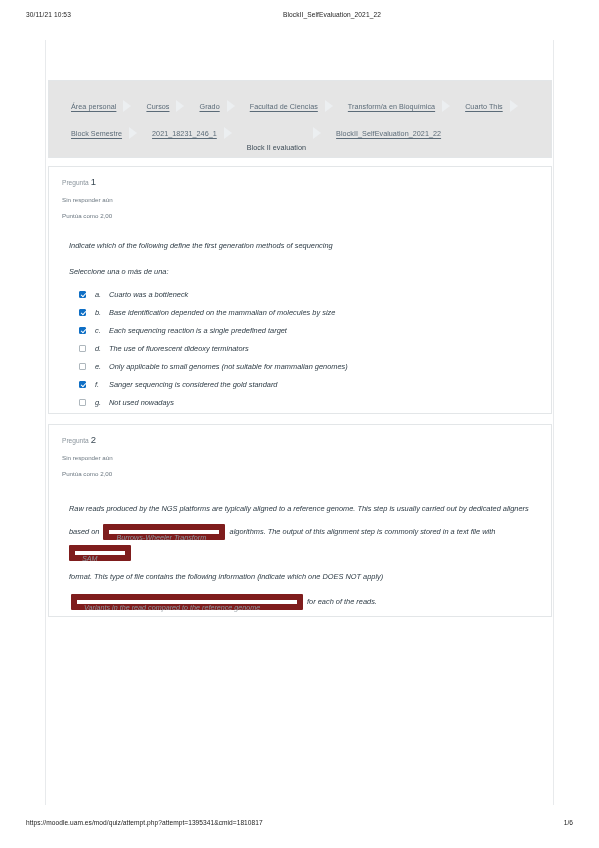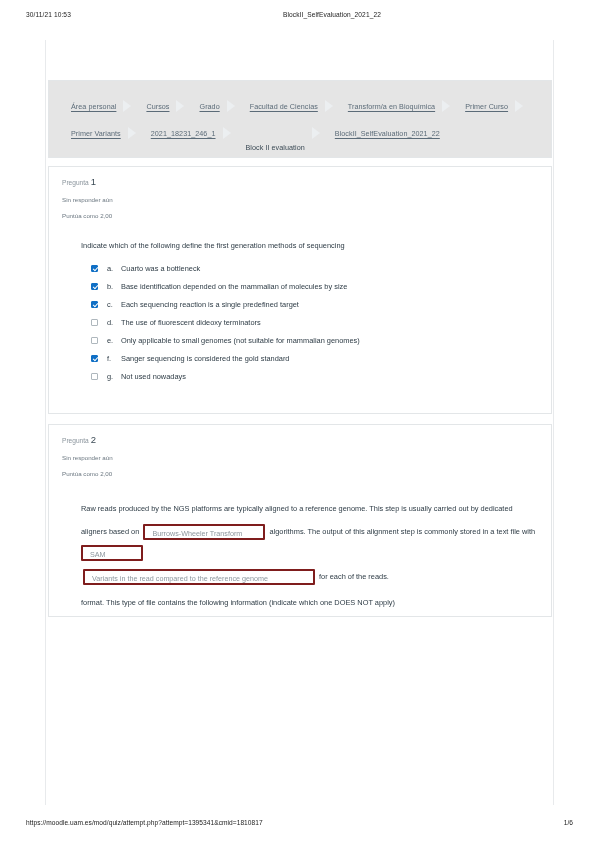--- a/index.html
+++ b/index.html
@@ -170,23 +170,24 @@
   .q-info .q-mark {
     font-size: 6.2px;
     color: #6b7780;
     margin-top: 7px;
     line-height: 9px;
     white-space: nowrap;
   }
 
   .q-body {
     position: absolute;
-    left: 32px;
+    left: 20px;
     right: 14px;
     top: 72px;
+    font-style: italic;
   }
   .q-text {
     font-size: 7.4px;
     color: #2d3b45;
     line-height: 13px;
     letter-spacing: 0.02px;
   }
   .q-prompt {
     font-size: 7.4px;
     color: #2d3b45;
@@ -247,21 +248,21 @@
   
   .cloze {
     font-size: 7.4px;
     line-height: 23px;
     color: #2d3b45;
   }
   .cloze .seg { white-space: normal; }
   .gap {
     display: inline-block;
     vertical-align: middle;
-    border: 2px solid #7f1d1d;
+    border: 6px solid #7f1d1d;
     background: #ffffff;
     color: #8c969d;
     font-size: 7.2px;
     font-family: "Liberation Sans", sans-serif;
     height: 16px;
     line-height: 16px;
     padding: 0 7px;
     box-sizing: border-box;
     margin: 0 2px;
     border-radius: 1px;
@@ -289,44 +290,45 @@
     <span class="crumb">Área personal</span>
     <span class="sep"></span>
     <span class="crumb">Cursos</span>
     <span class="sep"></span>
     <span class="crumb">Grado</span>
     <span class="sep"></span>
     <span class="crumb">Facultad de Ciencias</span>
     <span class="sep"></span>
     <span class="crumb">Transform/a en Bioquímica</span>
     <span class="sep"></span>
-    <span class="crumb">Primer Curso</span>
+    <span class="crumb">Cuarto This</span>
     <span class="sep"></span>
   </div>
   <div class="crumb-row crumb-row-2">
-    <span class="crumb">Primer Variants</span>
+    <span class="crumb">Block Semestre</span>
     <span class="sep"></span>
     <span class="crumb">2021_18231_246_1</span>
     <span class="sep"></span>
     <span class="crumb plain">Block II evaluation</span>
     <span class="sep"></span>
     <span class="crumb">BlockII_SelfEvaluation_2021_22</span>
   </div>
 </div>
 
 <div class="q-card" id="q-card-1">
   <div class="q-info">
     <div class="q-no">
       <span>Pregunta</span><b>1</b>
     </div>
     <div class="q-state">Sin responder aún</div>
     <div class="q-mark">Puntúa como 2,00</div>
   </div>
   <div class="q-body">
     <div class="q-text">Indicate which of the following define the first generation methods of sequencing</div>
+    <div class="q-prompt">Seleccione una o más de una:</div>
     <div class="answers">
       <div class="ans">
         <span class="cb checked"></span>
         <span class="ans-letter">a.</span>
         <span class="ans-label">Cuarto was a bottleneck</span>
       </div>
       <div class="ans">
         <span class="cb checked"></span>
         <span class="ans-letter">b.</span>
         <span class="ans-label">Base identification depended on the mammalian of molecules by size</span>
@@ -367,25 +369,25 @@
     </div>
     <div class="q-state">Sin responder aún</div>
     <div class="q-mark">Puntúa como 2,00</div>
   </div>
   <div class="q-body">
     <div class="cloze">
       <span class="seg">Raw reads produced by the NGS platforms are typically aligned to a reference genome. This step is usually carried out by dedicated aligners based on</span>
       <span class="gap gap-bwt">Burrows-Wheeler Transform</span>
       <span class="seg">algorithms. The output of this alignment step is commonly stored in a text file with</span>
       <span class="gap gap-sam">SAM</span>
+      <span class="cloze-line l3 seg">format. This type of file contains the following information (indicate which one DOES NOT apply)</span>
       <span class="cloze-line l4">
         <span class="gap gap-var">Variants in the read compared to the reference genome</span>
         <span class="seg">for each of the reads.</span>
       </span>
-      <span class="cloze-line l3 seg">format. This type of file contains the following information (indicate which one DOES NOT apply)</span>
     </div>
   </div>
 </div>
 
 <div class="print-foot">
   <span class="pf-url">https://moodle.uam.es/mod/quiz/attempt.php?attempt=1395341&amp;cmid=1810817</span>
   <span class="pf-page">1/6</span>
 </div>
 
 </body></html>

